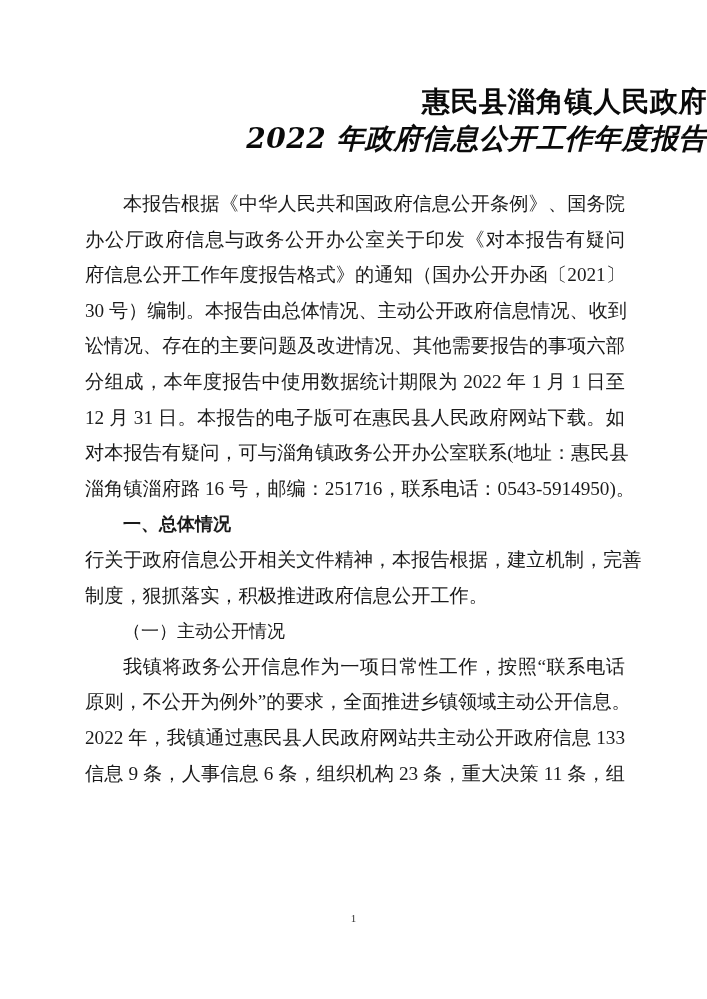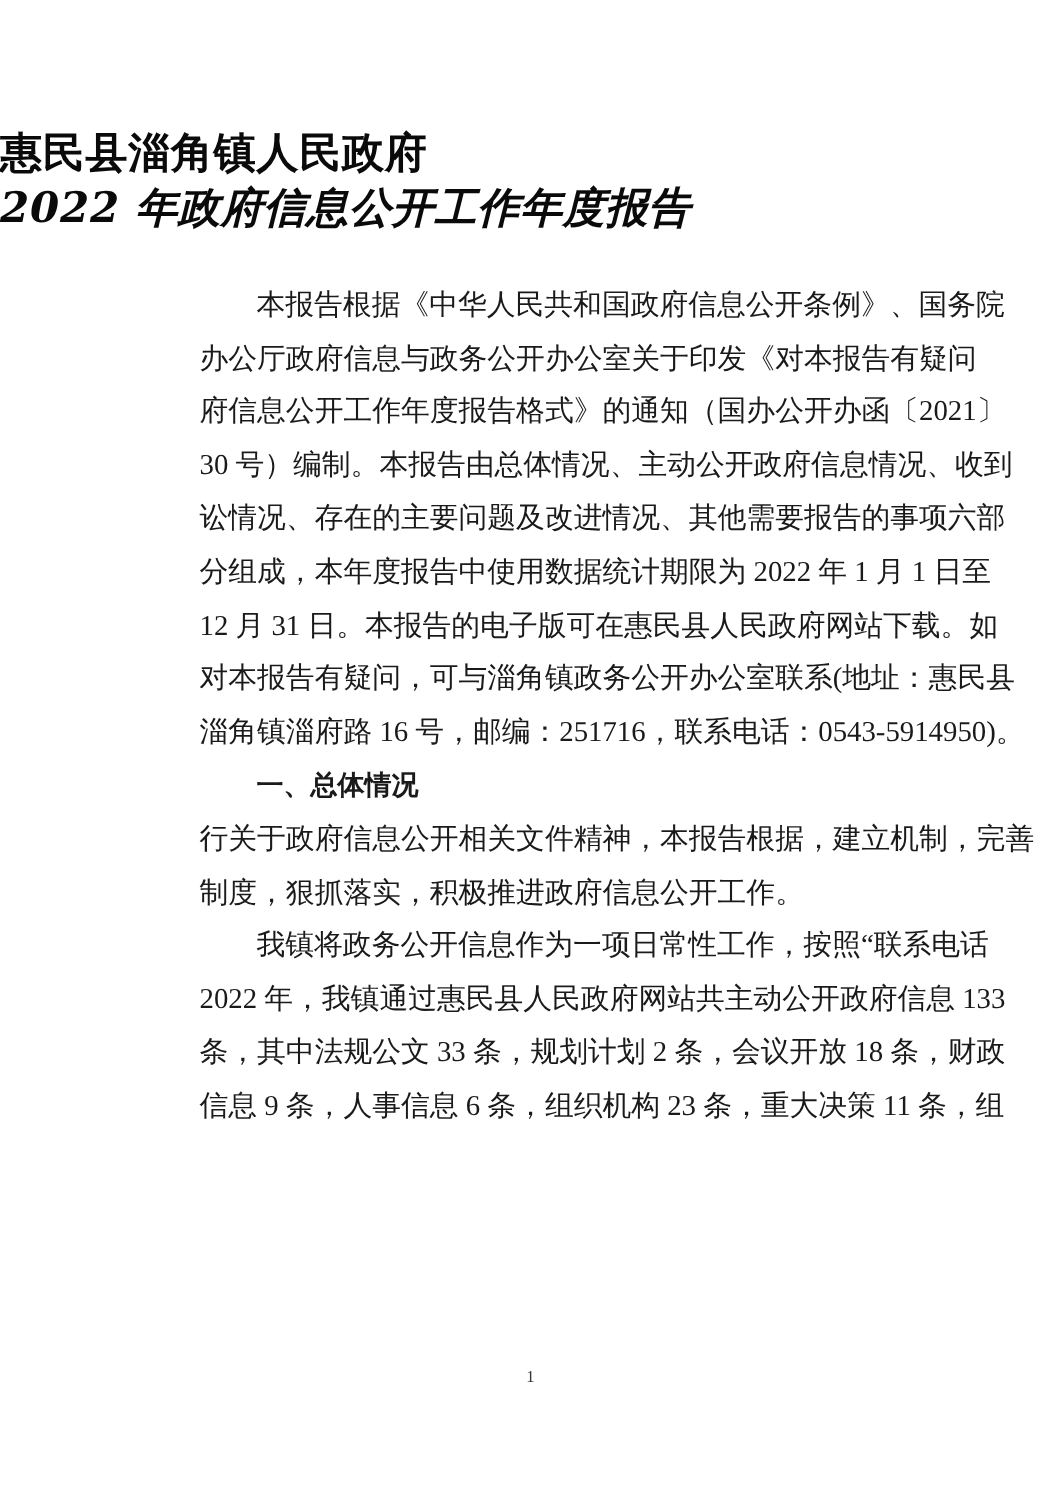--- a/index.html
+++ b/index.html
@@ -18,21 +18,21 @@
       position: absolute;
       left: 0; top: 0;
       width: 707px;
       height: 999px;
       background: #ffffff;
     }
     .title {
       position: absolute;
       left: 0;
       width: 707px;
-      text-align: left;
+      text-align: right;
       font-family: "DejaVu Serif", "Liberation Serif", serif;
       font-weight: bold;
       font-size: 28px;
       line-height: 36px;
       color: #0a0a0a;
       letter-spacing: 0.5px;
     }
     .title.t1 { top: 84px; }
     .title.t2 { top: 121px; font-style: italic; }
     .body {
@@ -44,21 +44,20 @@
       font-size: 19.2px;
       color: #1a1a1a;
     }
     .line {
       height: 35.6px;
       line-height: 35.6px;
       white-space: nowrap;
       text-align: justify;
       text-align-last: justify;
       letter-spacing: 0px;
-      margin-left: 48px;
     }
     .line.last {
       text-align-last: left;
     }
     .indent { padding-left: 38px; }
     .heading {
       font-family: "DejaVu Sans", "Liberation Sans", sans-serif;
       font-weight: bold;
       font-size: 18px;
       text-align-last: left;
@@ -98,21 +97,22 @@
     <div class="line">分组成，本年度报告中使用数据统计期限为 2022 年 1 月 1 日至</div>
     <div class="line">12 月 31 日。本报告的电子版可在惠民县人民政府网站下载。如</div>
     <div class="line">对本报告有疑问，可与淄角镇政务公开办公室联系(地址：惠民县</div>
     <div class="line">淄角镇淄府路 16 号，邮编：251716，联系电话：0543-5914950)。</div>
 
     <div class="line heading">一、总体情况</div>
 
     <div class="line">行关于政府信息公开相关文件精神，本报告根据，建立机制，完善</div>
     <div class="line last">制度，狠抓落实，积极推进政府信息公开工作。</div>
 
+    <div class="line subheading">（一）主动公开情况</div>
 
     <div class="line indent">我镇将政务公开信息作为一项日常性工作，按照“联系电话</div>
+    <div class="line">原则，不公开为例外”的要求，全面推进乡镇领域主动公开信息。</div>
     <div class="line">2022 年，我镇通过惠民县人民政府网站共主动公开政府信息 133</div>
-    <div class="line">条，其中法规公文 33 条，规划计划 2 条，会议开放 18 条，财政</div>
     <div class="line">信息 9 条，人事信息 6 条，组织机构 23 条，重大决策 11 条，组</div>
   </div>
 
   <div class="page-number">1</div>
 </div>
 
 </body></html>

